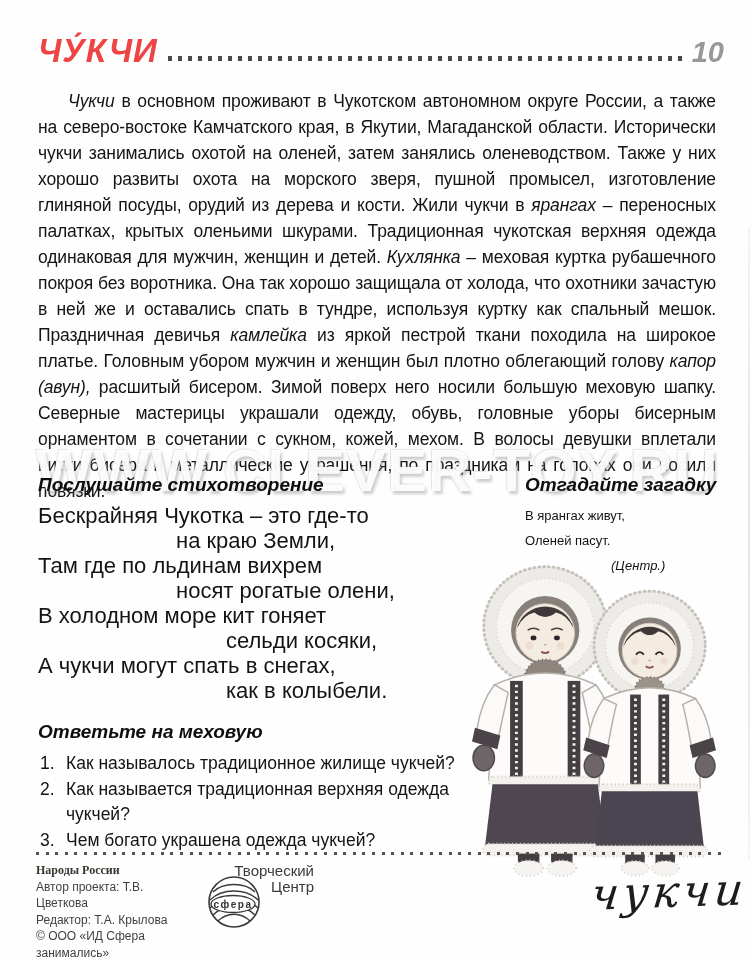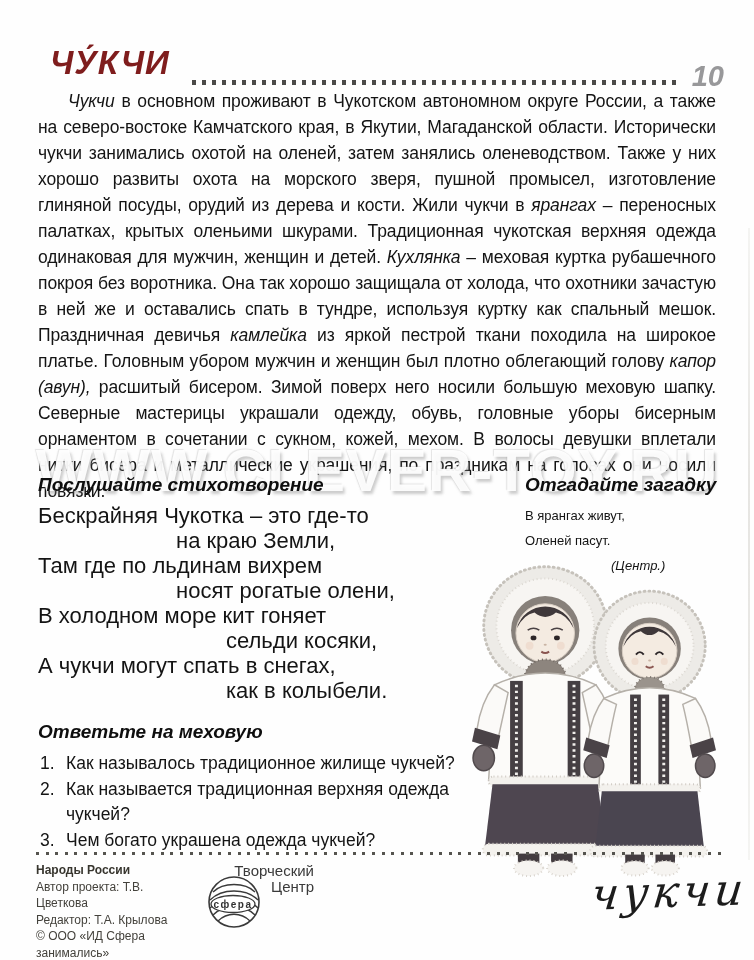--- a/index.html
+++ b/index.html
@@ -7,21 +7,21 @@
     position:relative; width:754px; height:960px; background:#fefefe;
     font-family:"Liberation Sans", sans-serif; color:#141414; overflow:hidden;
   }
   
   .title-row {
     position:absolute; left:38px; right:30px; top:34px;
     display:flex; align-items:flex-end;
   }
   .doc-title {
     font-style:italic; font-weight:bold; font-size:33px; letter-spacing:1px;
-    color:#7f1d1d; margin:12px; line-height:1;
+    color:#ef4444; margin:0; line-height:1;
   }
   .title-leader {
     flex:1; height:5px; margin:0 10px 6px 10px;
     background:repeating-linear-gradient(to right, #4b4a48 0 4px, transparent 4px 10px);
   }
   .page-number {
     font-style:italic; font-weight:bold; font-size:29px; color:#98989a; line-height:1;
   }
   
   .main-par {
@@ -65,21 +65,21 @@
   
   .footer { position:absolute; left:36px; right:30px; top:852px; z-index:2; }
   .footer-sep {
     height:3px; margin-bottom:7px;
     background:repeating-linear-gradient(to right, #55544f 0 3px, transparent 3px 9.6px);
   }
   .footer-cols { display:flex; align-items:flex-start; }
   .f-col { font-size:12px; line-height:16.5px; color:#44423c; }
   .f-col1 { width:152px; }
   .f-col2 { width:200px; }
-  .f-bold { font-weight:bold; color:#38362f; }
+  .f-bold { font-weight:bold; color:#38362f;font-family:Liberation Serif, serif; }
   .f-logo { margin-left:12px; }
   .scan-edge {
     position:absolute; right:4px; top:228px; height:632px; width:2px; z-index:0;
     background:linear-gradient(#f4f4f2, #e6e5e2 40%, #e9e8e5 70%, #f5f5f3);
   }
 </style>
 </head>
 <body>
 
 <div class="page">

